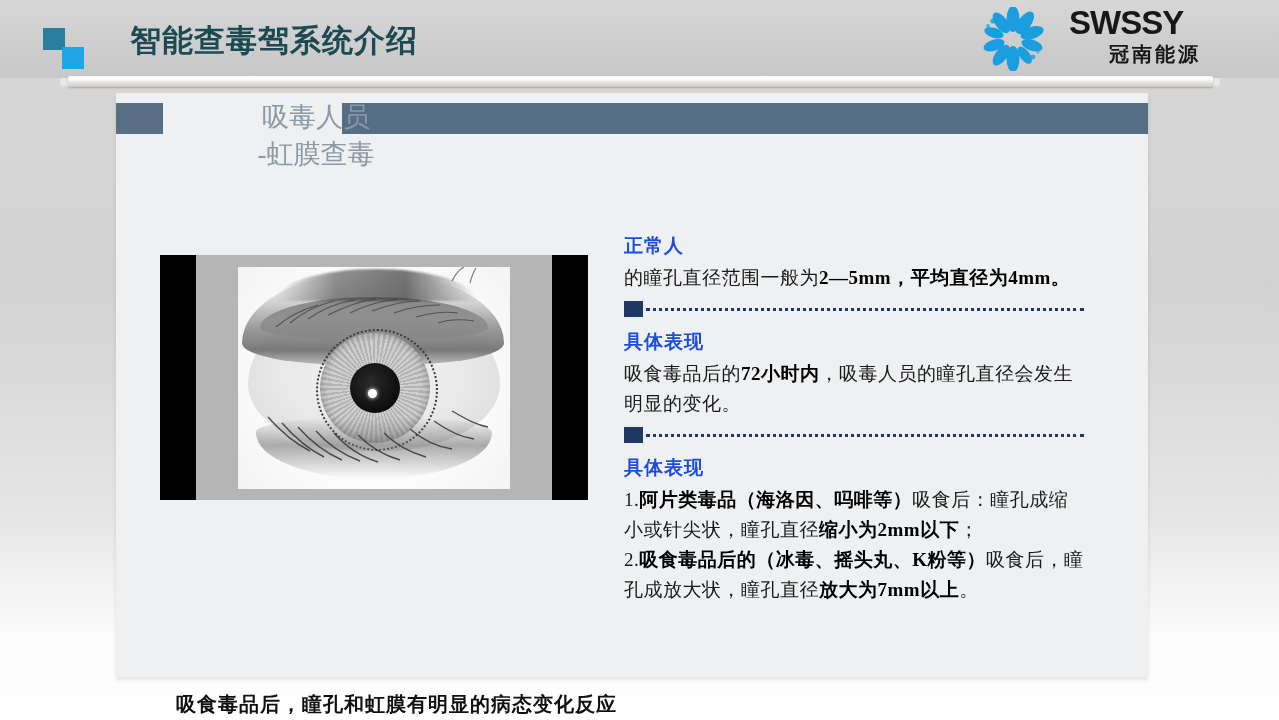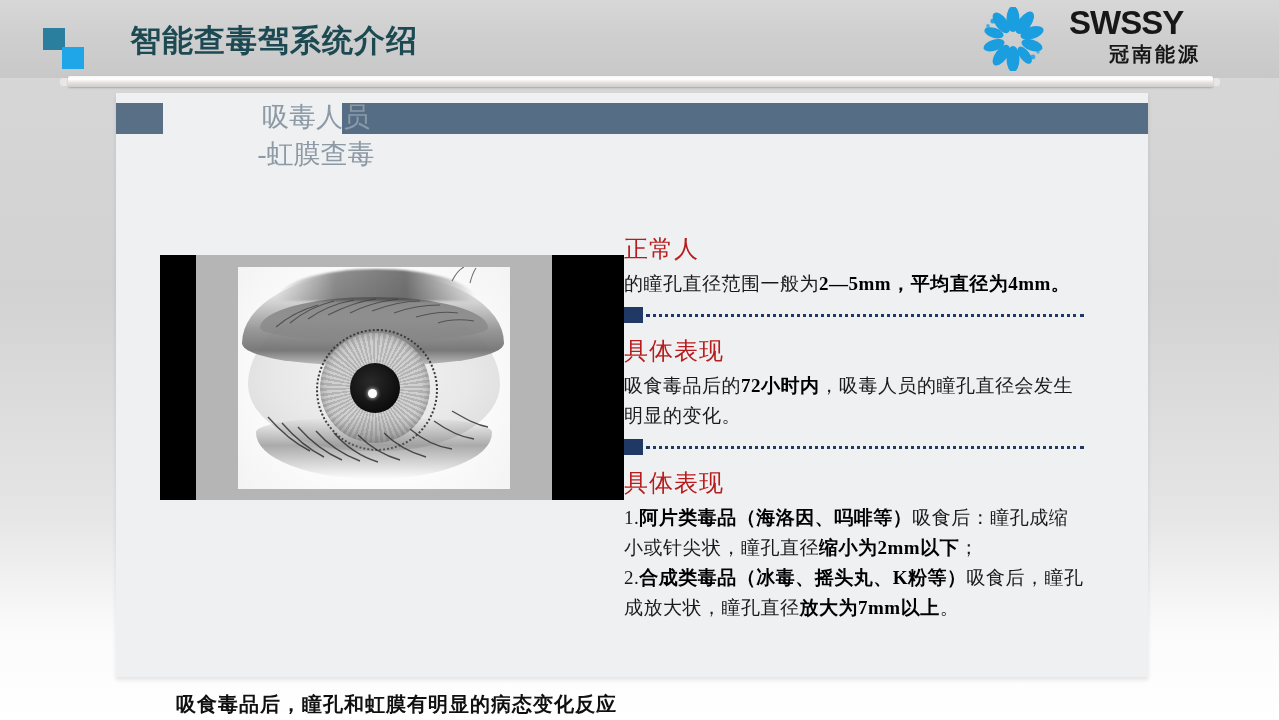--- a/index.html
+++ b/index.html
@@ -69,21 +69,21 @@
   .slide-title{
     position:absolute;left:60px;top:6px;width:280px;
     color:#8d9aa6;font-size:27px;line-height:37px;text-align:center;
     font-family:"Liberation Serif","DejaVu Serif",serif;
     z-index:4;
   }
   .slide-title .l2{display:block;}
 
   
   .figure{
-    position:absolute;left:44px;top:162px;width:428px;height:245px;padding-left:36px;
+    position:absolute;left:44px;top:162px;width:428px;height:245px;
   }
   .fig-frame{position:absolute;left:0;top:0;width:100%;height:100%;background:#000;}
   .fig-mat{position:absolute;left:36px;top:0px;width:356px;height:245px;background:#b5b5b5;}
   .fig-photo{
     position:absolute;left:78px;top:12px;width:272px;height:222px;
     background:
       radial-gradient(circle at 50% 50%, #ffffff 0%, #fdfdfd 55%, #f3f3f3 100%);
     overflow:hidden;
   }
   
@@ -139,21 +139,21 @@
     font-size:20px;font-weight:bold;color:#101010;letter-spacing:1px;
     font-family:"Liberation Serif","DejaVu Serif",serif;
     white-space:nowrap;
   }
 
   
   .content{
     position:absolute;left:508px;top:140px;width:460px;
   }
   .blk-head{
-    font-size:24px;font-weight:normal;color:#b91c1c;margin:0 0 4px 0;letter-spacing:1px;
+    font-size:19px;font-weight:bold;color:#1d4ed8;margin:0 0 4px 0;letter-spacing:1px;
   }
   .blk-body{
     font-size:19px;color:#1a1a1a;line-height:30px;letter-spacing:.5px;margin:0;
   }
   .red{color:#000000;font-weight:bold;}
   .divider{
     position:relative;height:22px;margin:6px 0 8px 0;
   }
   .divider .dot-sq{
     position:absolute;left:0;top:2px;width:19px;height:16px;background:#1f3864;
@@ -312,18 +312,18 @@
     </div>
 
     <div>
       <p class="blk-head">具体表现</p>
 
       <p class="list-item">
         <span>1.</span><span class="red">阿片类毒品（海洛因、吗啡等）</span><span>吸食后：瞳孔成缩小或针尖状，瞳孔直径</span><span class="red">缩小为2mm以下</span><span>；</span>
       </p>
 
       <p class="list-item">
-        <span>2.</span><span class="red">合成类毒品（冰毒、摇头丸、K粉等）</span><span>吸食后，瞳孔成放大状，瞳孔直径</span><span class="red">放大为7mm以上</span><span>。</span>
+        <span>2.</span><span class="red">吸食毒品后的（冰毒、摇头丸、K粉等）</span><span>吸食后，瞳孔成放大状，瞳孔直径</span><span class="red">放大为7mm以上</span><span>。</span>
       </p>
     </div>
 
   </div>
 </div>
 
 </body></html>

